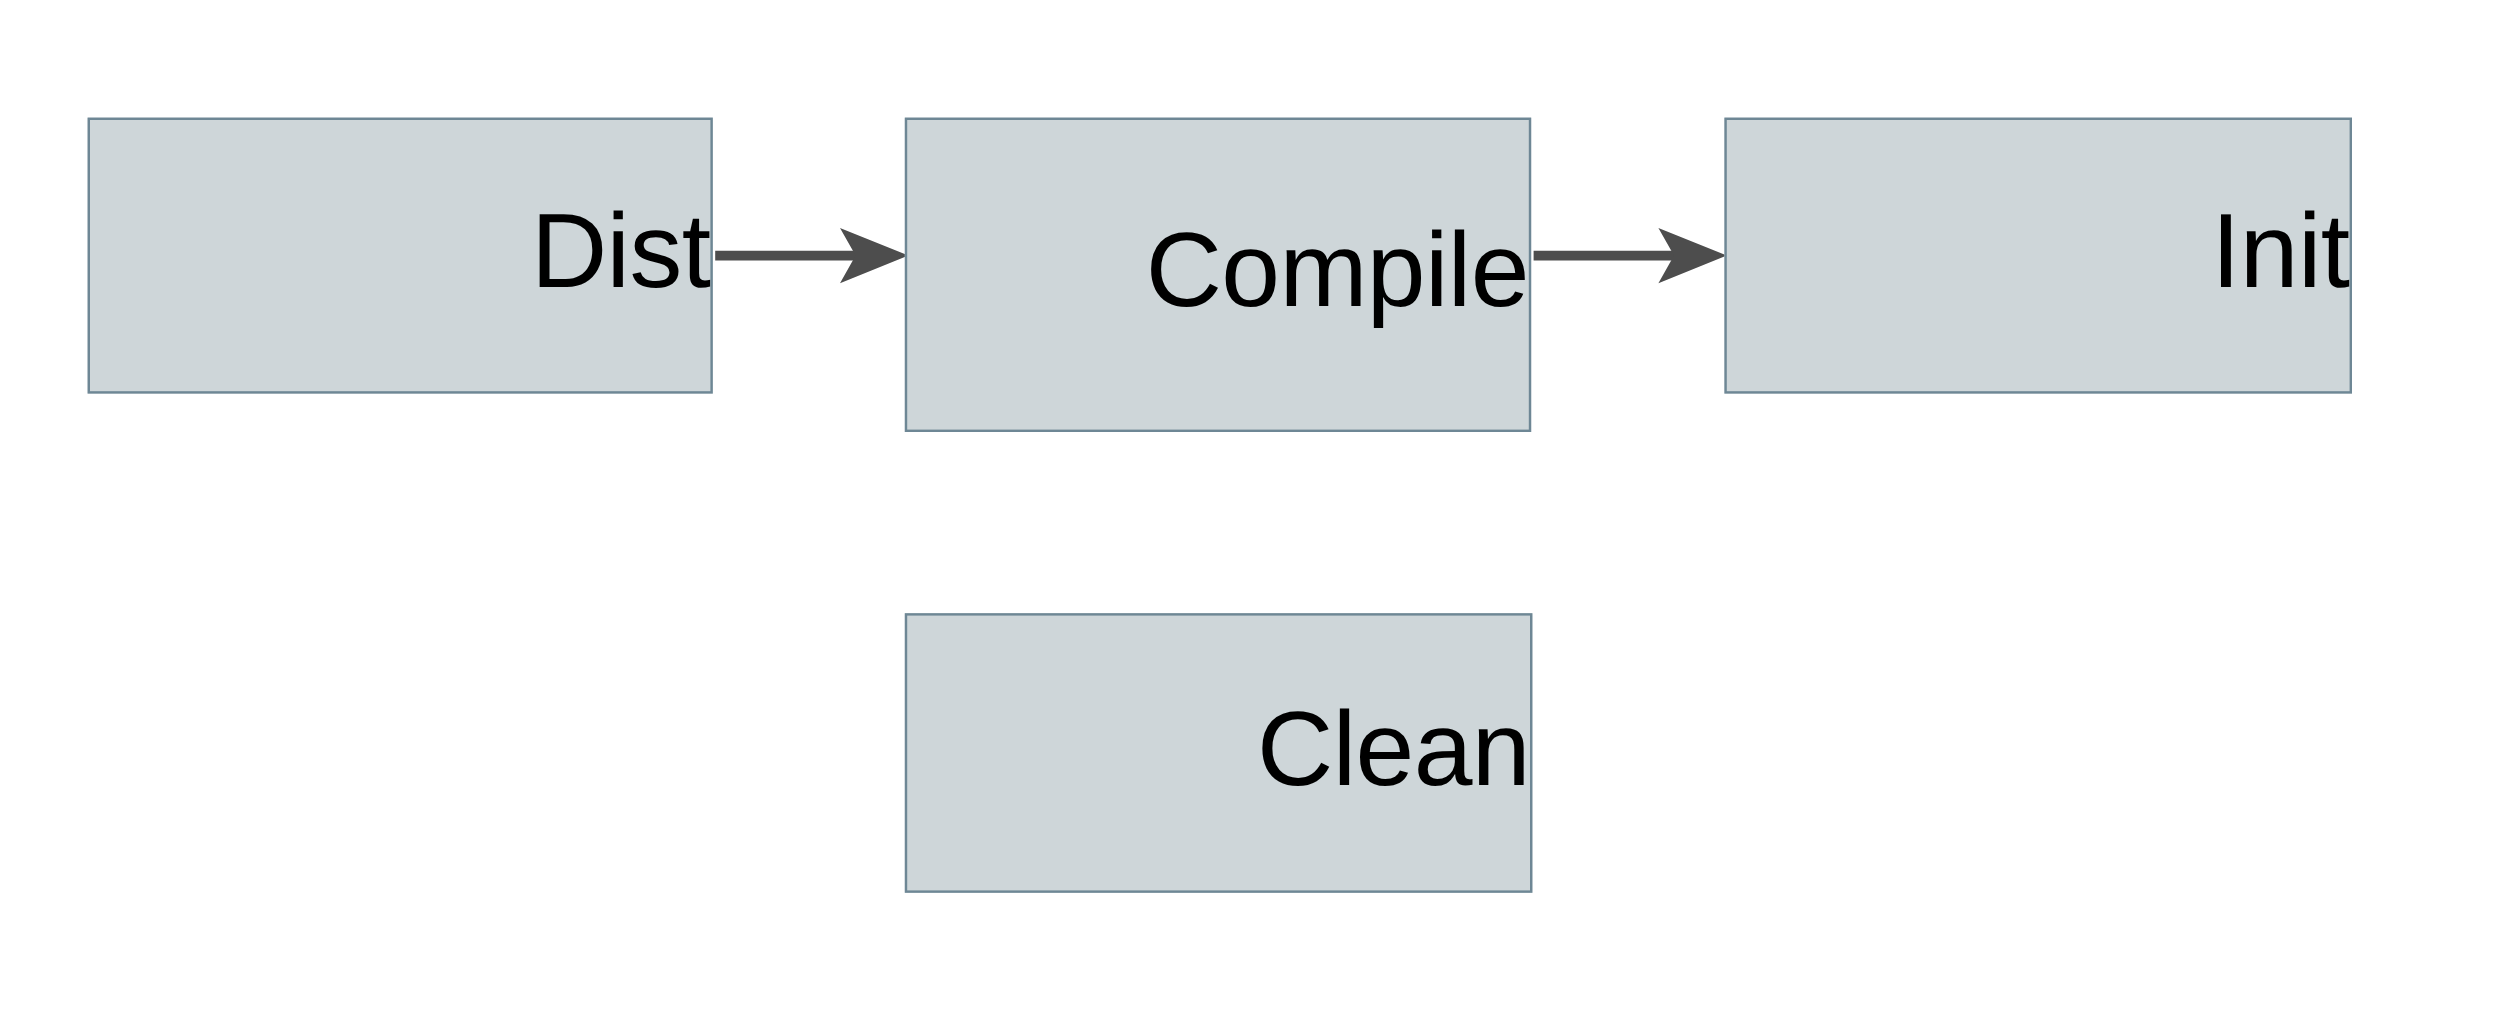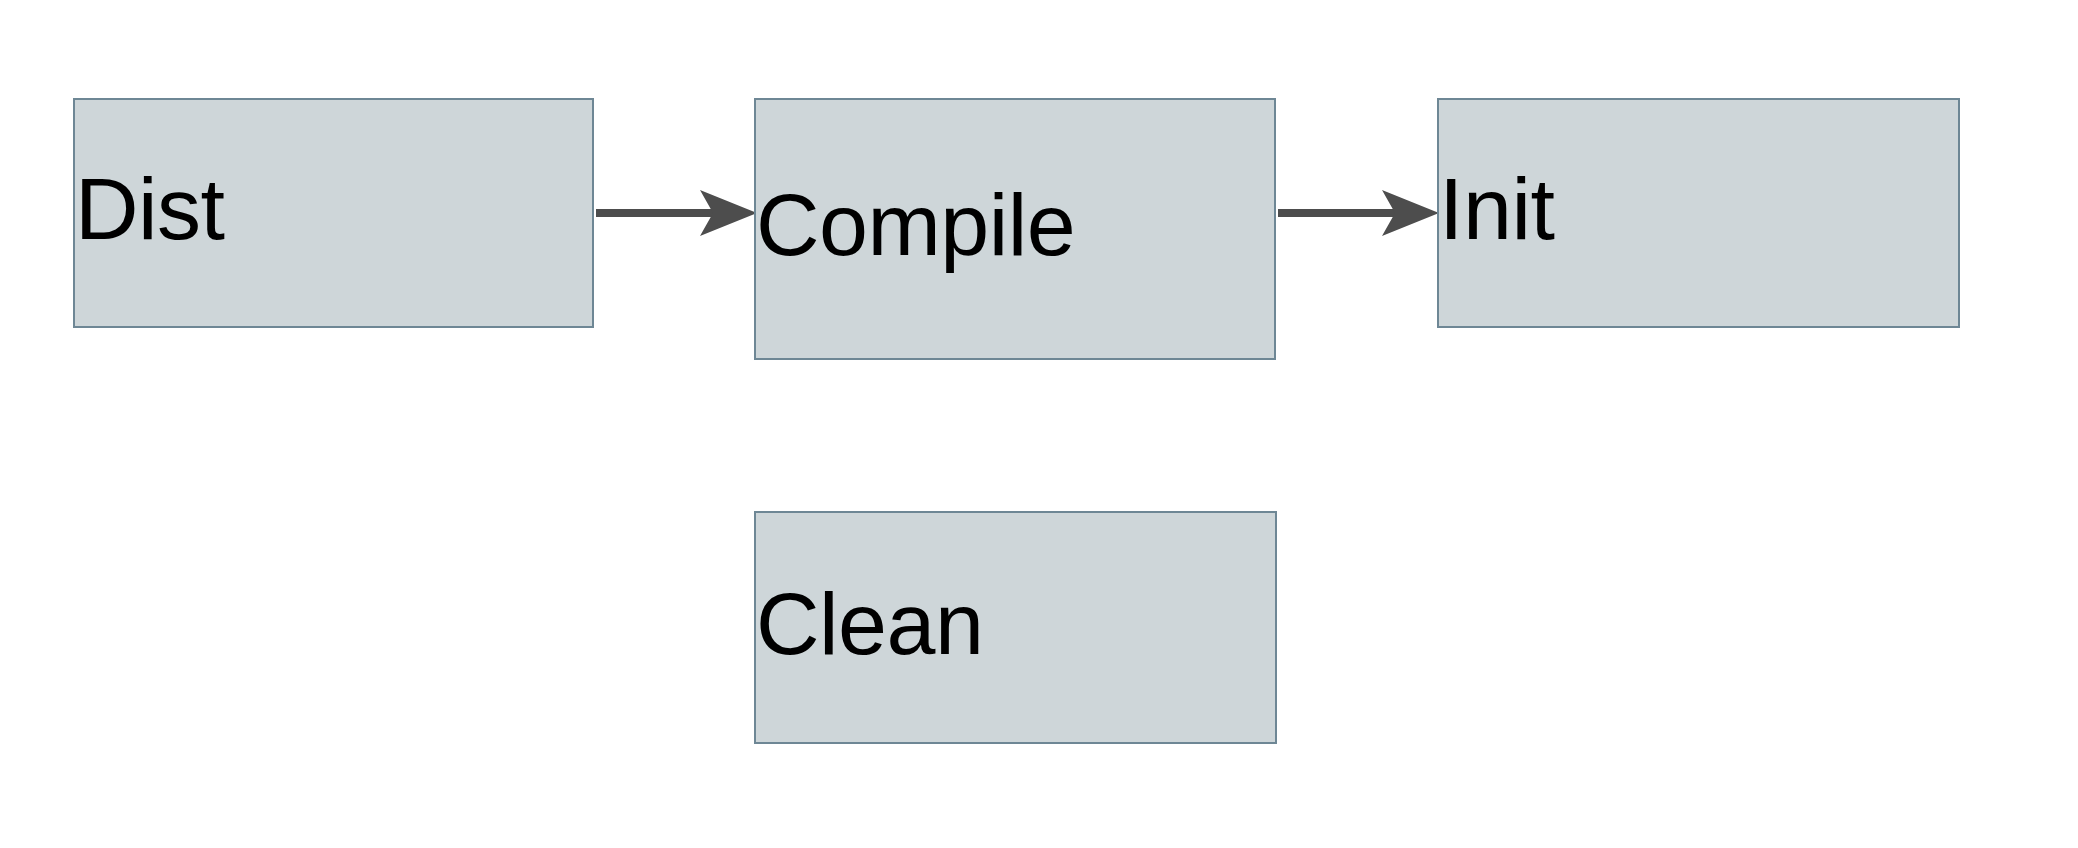--- a/index.html
+++ b/index.html
@@ -20,21 +20,21 @@
     height: 848px;
     background: #ffffff;
   }
   .node {
     position: absolute;
     box-sizing: border-box;
     background: #ced6d9;
     border: 2px solid #6e8795;
     display: flex;
     align-items: center;
-    justify-content: flex-start;
+    justify-content: flex-end;
     overflow: hidden;
   }
   .node-label {
     font-family: "Liberation Sans", "DejaVu Sans", sans-serif;
     font-size: 88px;
     font-weight: 400;
     color: #000000;
     line-height: 1;
     letter-spacing: -0.5px;
     white-space: nowrap;

